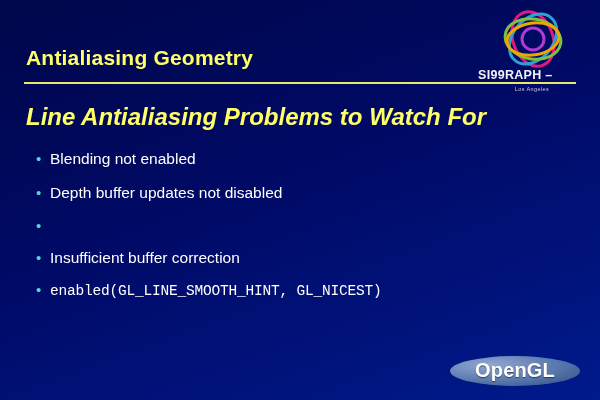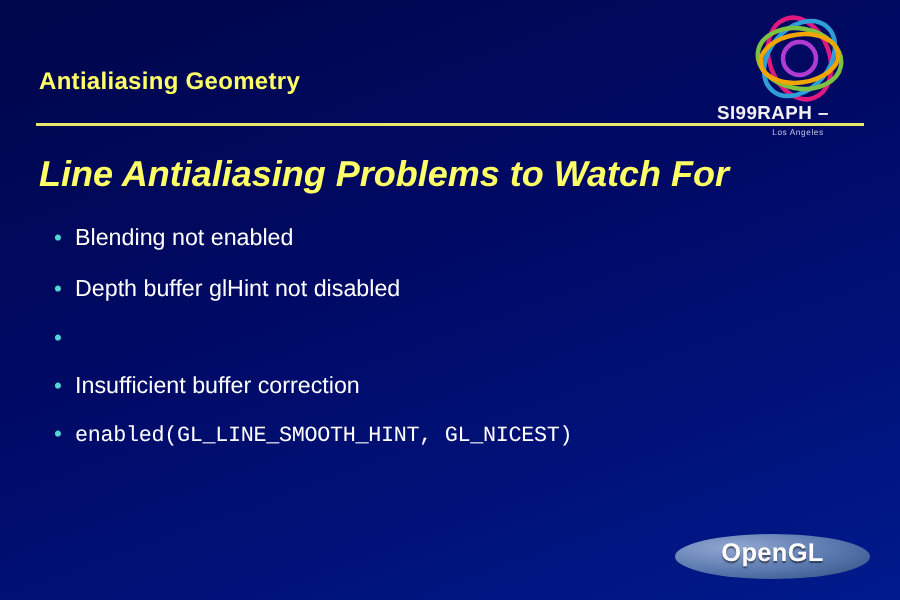--- a/index.html
+++ b/index.html
@@ -18,21 +18,21 @@
     height: 400px;
     background: #000a5a;
     background: linear-gradient(160deg, #00064a 0%, #000a66 45%, #001a8c 100%);
     box-sizing: border-box;
     overflow: hidden;
   }
   .title {
     position: absolute;
     left: 26px;
     top: 46px;
-    font-size: 16px;
+    font-size: 21px;
     font-weight: bold;
     color: #ffff66;
     letter-spacing: 0.2px;
     white-space: nowrap;
   }
   .title-rule {
     position: absolute;
     left: 24px;
     top: 82px;
     width: 552px;
@@ -134,21 +134,21 @@
     border-radius: 50%;
     background: radial-gradient(ellipse at 30% 30%, #9fb4d8 0%, #5f7fb0 55%, #35507e 100%);
     opacity: 0.92;
   }
   .opengl .wordmark {
     position: absolute;
     left: 0;
     top: 5px;
     width: 130px;
     text-align: center;
-    font-size: 17px;
+    font-size: 20px;
     font-weight: bold;
     color: #ffffff;
     letter-spacing: 0.2px;
     text-shadow: 0 1px 1px rgba(0,0,0,0.5);
   }
 </style>
 </head>
 <body>
 
 <div class="slide">
@@ -171,21 +171,21 @@
   <div class="title-rule"></div>
   <div class="subtitle">Line Antialiasing Problems to Watch For</div>
 
   <div class="bullets">
     <div class="bullet">
       <span class="dot">•</span>
       <span class="text">Blending not enabled</span>
     </div>
     <div class="bullet">
       <span class="dot">•</span>
-      <span class="text">Depth buffer glHint not disabled</span>
+      <span class="text">Depth buffer updates not disabled</span>
     </div>
     <div class="bullet">
       <span class="dot">•</span>
     </div>
     <div class="bullet">
       <span class="dot">•</span>
       <span class="text">Insufficient buffer correction</span>
     </div>
     <div class="bullet">
       <span class="dot">•</span>

